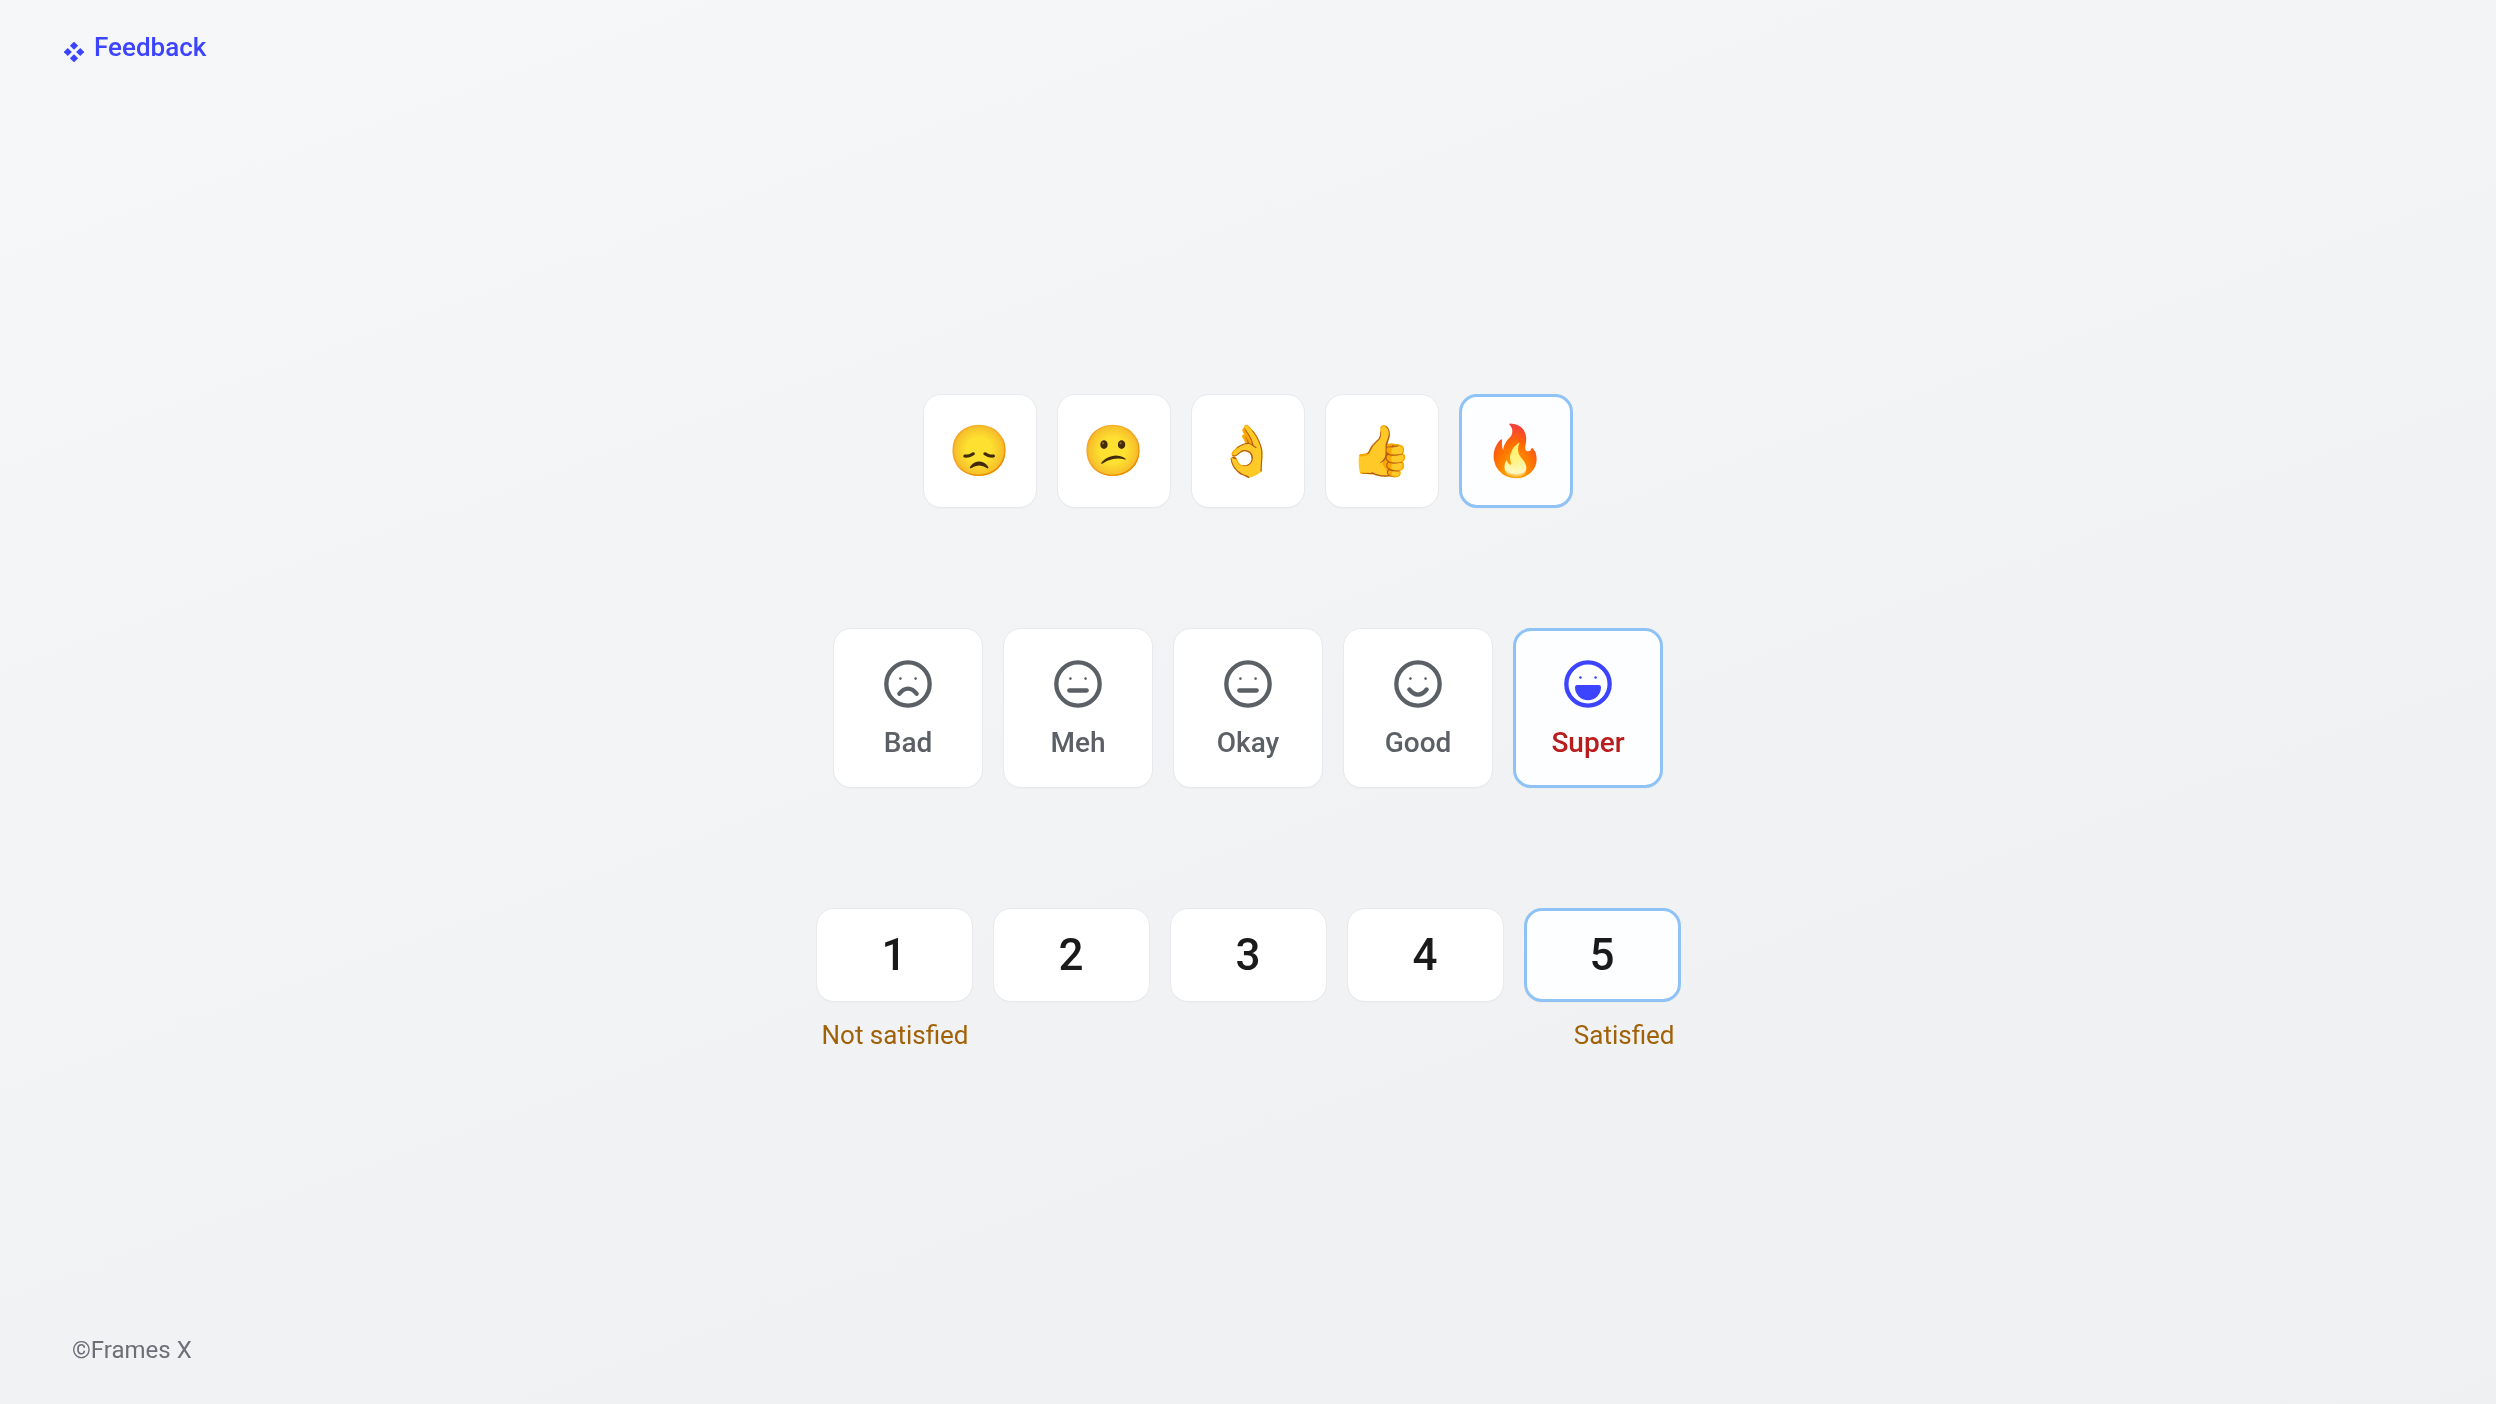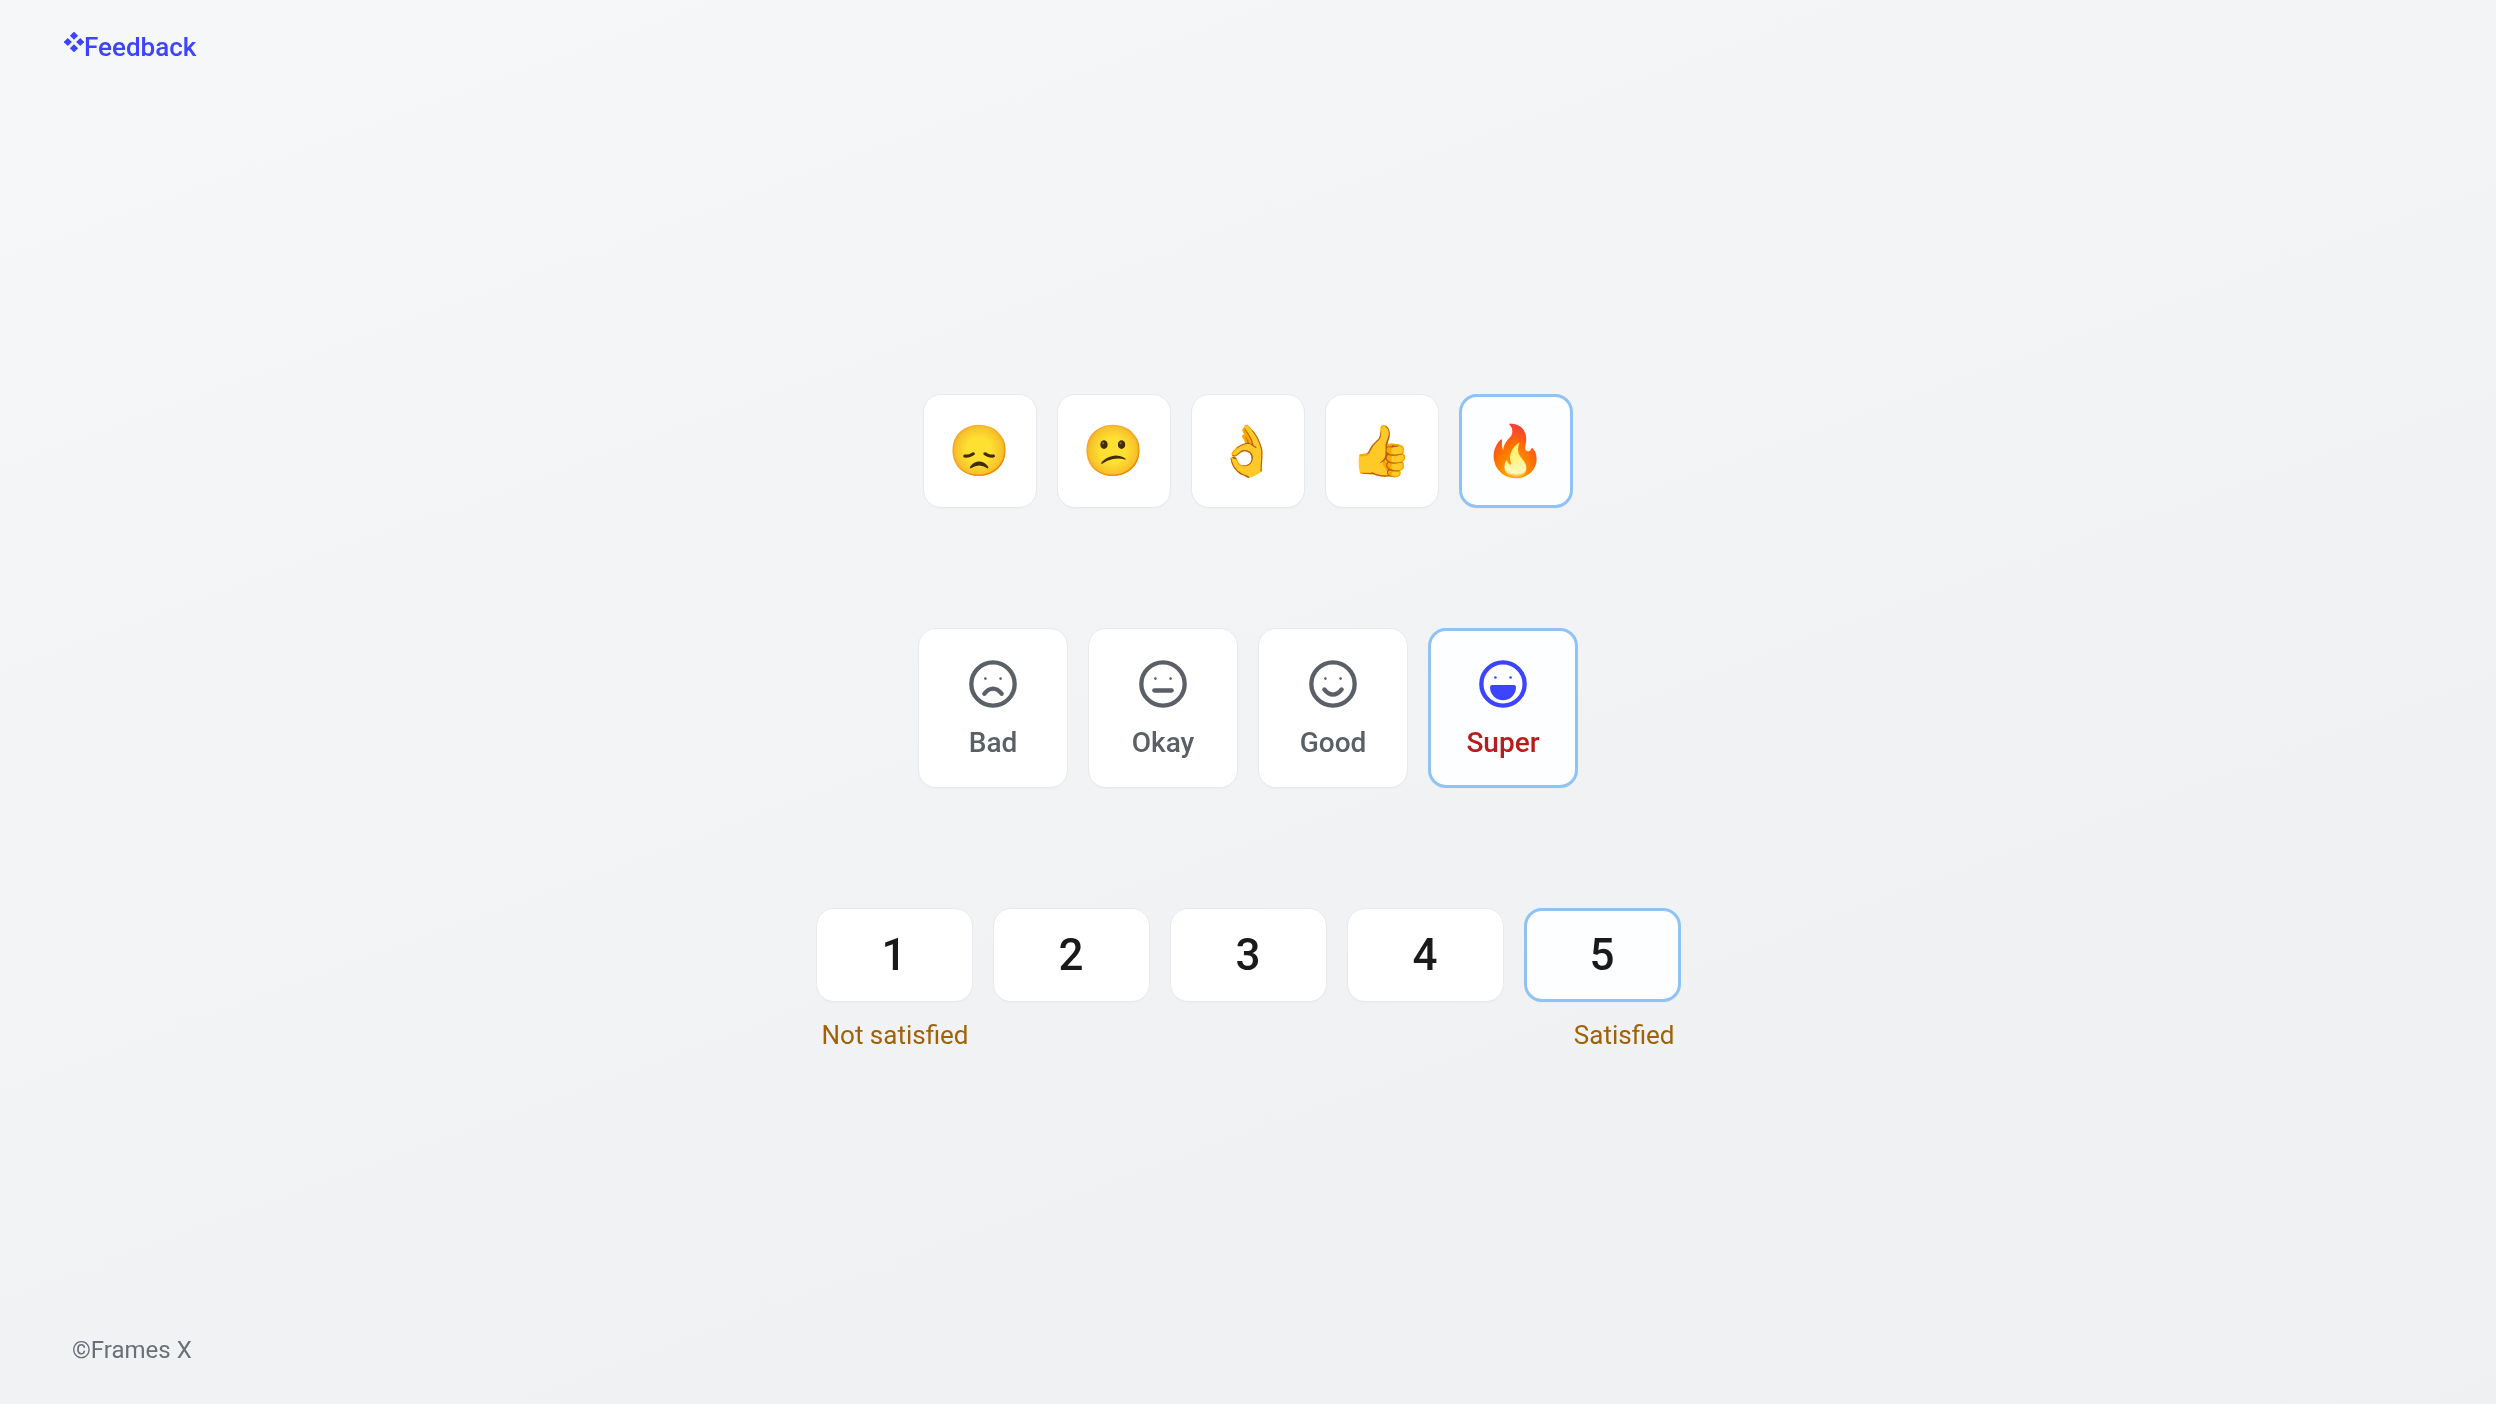--- a/index.html
+++ b/index.html
@@ -10,21 +10,22 @@
     min-height: 100vh;
     position: relative;
     color: #1a1a1a;
   }
 
   .header {
     position: absolute;
     top: 32px;
     left: 64px;
     display: flex;
-    align-items: flex-start;
+    align-items: flex-end;
+    gap: 10px;
   }
   .header .diamond {
     width: 20px; height: 20px;
     display: inline-flex;
     align-items: center; justify-content: center;
     color: #3c44ff;
   }
   .header .title {
     color: #3c44ff;
     font-size: 26px;
@@ -164,20 +165,31 @@
     </div>
     <div class="tile">
       <span class="face-icon">
         <svg viewBox="0 0 24 24" width="52" height="52" fill="none" stroke="currentColor" stroke-width="2" stroke-linecap="round">
           <circle cx="12" cy="12" r="10"></circle>
             <circle cx="8.5" cy="9.5" r="0.6" fill="currentColor" stroke="none"></circle>
             <circle cx="15.5" cy="9.5" r="0.6" fill="currentColor" stroke="none"></circle>
           <line x1="8" y1="15" x2="16" y2="15"></line>
         </svg>
       </span>
+      <span class="label">Meh</span>
+    </div>
+    <div class="tile">
+      <span class="face-icon">
+        <svg viewBox="0 0 24 24" width="52" height="52" fill="none" stroke="currentColor" stroke-width="2" stroke-linecap="round">
+          <circle cx="12" cy="12" r="10"></circle>
+            <circle cx="8.5" cy="9.5" r="0.6" fill="currentColor" stroke="none"></circle>
+            <circle cx="15.5" cy="9.5" r="0.6" fill="currentColor" stroke="none"></circle>
+          <line x1="8" y1="15" x2="16" y2="15"></line>
+        </svg>
+      </span>
       <span class="label">Okay</span>
     </div>
     <div class="tile">
       <span class="face-icon">
         <svg viewBox="0 0 24 24" width="52" height="52" fill="none" stroke="currentColor" stroke-width="2" stroke-linecap="round">
           <circle cx="12" cy="12" r="10"></circle>
             <circle cx="8.5" cy="9.5" r="0.6" fill="currentColor" stroke="none"></circle>
             <circle cx="15.5" cy="9.5" r="0.6" fill="currentColor" stroke="none"></circle>
           <path d="M8 14.5c1.2 1.6 2.6 2.4 4 2.4s2.8-.8 4-2.4"></path>
         </svg>

